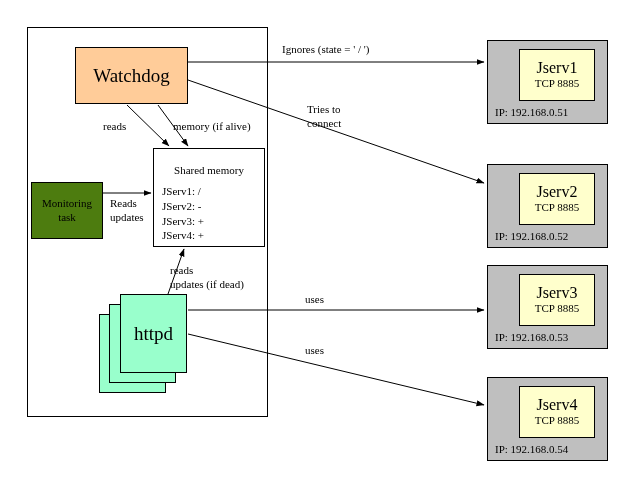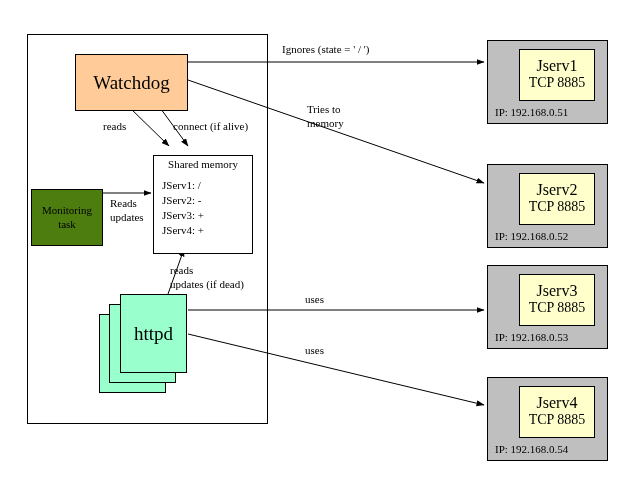--- a/index.html
+++ b/index.html
@@ -25,21 +25,20 @@
     pointer-events: none;
   }
   .box {
     position: absolute;
     box-sizing: border-box;
     border: 1px solid #000000;
     display: flex;
     flex-direction: column;
     align-items: center;
     justify-content: center;
-    margin-top: 7px;
   }
 
   
   #host-container {
     left: 27px;
     top: 27px;
     width: 241px;
     height: 390px;
     background: transparent;
     border: 1px solid #000000;
@@ -55,26 +54,26 @@
   }
   #watchdog-box .label {
     font-size: 19px;
     line-height: 1;
   }
 
   
   #shared-memory-box {
     left: 153px;
     top: 148px;
-    width: 100px;
+    width: 112px;
     height: 99px;
     background: #ffffff;
     align-items: flex-start;
-    justify-content: flex-start;
-    padding: 2px 0 0 0;
+    justify-content: center;
+    padding: 12px 0 0 0;
   }
   #shared-memory-box .sm-title {
     font-size: 11px;
     width: 100%;
     text-align: center;
     margin-bottom: 8px;
   }
   #shared-memory-box .sm-entries {
     font-size: 11px;
     padding-left: 8px;
@@ -143,21 +142,21 @@
     display: flex;
     flex-direction: column;
     align-items: center;
     justify-content: center;
   }
   .server-name {
     font-size: 16px;
     line-height: 1.05;
   }
   .server-port {
-    font-size: 14px;
+    font-size: 11px;
     line-height: 1.2;
   }
   .server-ip {
     position: absolute;
     left: 7px;
     bottom: 5px;
     font-size: 11px;
   }
   #server-1 { left: 487px; top: 40px; }
   #server-2 { left: 487px; top: 164px; }
@@ -267,26 +266,26 @@
       <span class="server-name">Jserv4</span>
       <span class="server-port">TCP 8885</span>
     </div>
     <span class="server-ip">IP: 192.168.0.54</span>
   </div>
 
   <div id="label-ignores" class="edge-label">Ignores (state = ' / ')</div>
 
   <div id="label-tries" class="edge-label">
     <div>Tries to</div>
-    <div>memory</div>
+    <div>connect</div>
   </div>
 
   <div id="label-reads-wd" class="edge-label">reads</div>
 
-  <div id="label-updates-wd" class="edge-label">connect (if alive)</div>
+  <div id="label-updates-wd" class="edge-label">memory (if alive)</div>
 
   <div id="label-reads-mon" class="edge-label">
     <div>Reads</div>
     <div>updates</div>
   </div>
 
   <div id="label-reads-httpd" class="edge-label">
     <div>reads</div>
     <div>updates (if dead)</div>
   </div>

